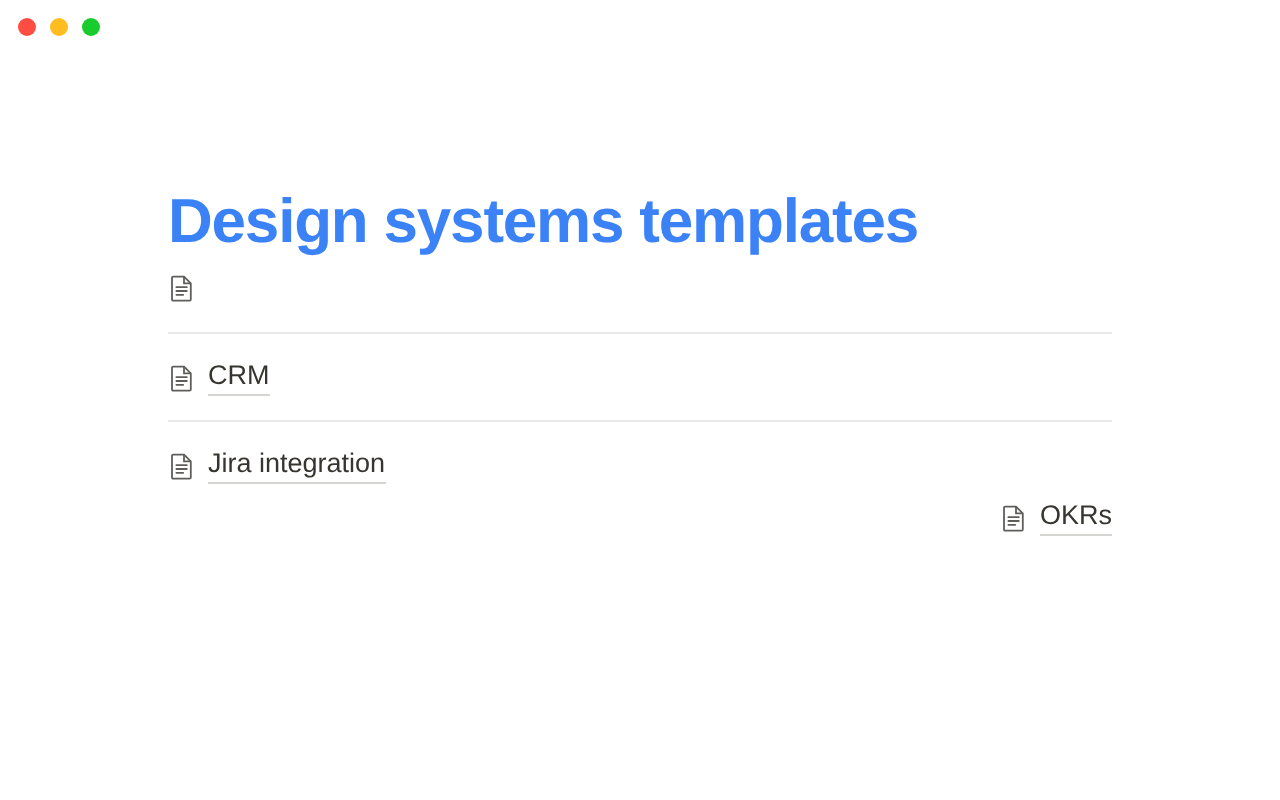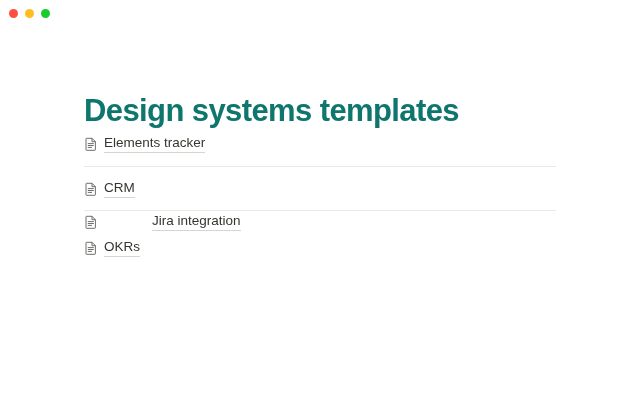--- a/index.html
+++ b/index.html
@@ -64,21 +64,21 @@
   }
 
   .page-title {
     position: absolute;
     left: 84px;
     top: 92px;
     font-size: 31px;
     line-height: 38px;
     font-weight: bold;
     letter-spacing: -0.6px;
-    color: #0f766e;
+    color: #3b82f6;
     white-space: nowrap;
   }
 
   .list {
     position: absolute;
     left: 84px;
     top: 133px;
     width: 472px;
   }
 
@@ -138,50 +138,49 @@
     <div class="list">
 
       <div class="row">
         <span class="doc-icon">
           <svg viewBox="0 0 14 14" width="14" height="14" aria-hidden="true">
             <path d="M2.6 1.3 h5.4 l3.4 3.4 v8 a0.6 0.6 0 0 1 -0.6 0.6 h-8.2 a0.6 0.6 0 0 1 -0.6 -0.6 v-10.8 a0.6 0.6 0 0 1 0.6 -0.6 z" fill="#ffffff" stroke="#5f5e5b" stroke-width="0.9" stroke-linejoin="round"></path>
             <path d="M8.0 1.3 v3.4 h3.4" fill="none" stroke="#5f5e5b" stroke-width="0.9" stroke-linejoin="round"></path>
             <path d="M4.2 6.6 h5.2 M4.2 8.5 h5.2 M4.2 10.4 h3.4" stroke="#5f5e5b" stroke-width="0.9" stroke-linecap="round"></path>
           </svg>
         </span>
-        <span class="row-label">Elements tracker</span>
       </div>
 
       <hr class="divider" style="margin-top:12px;">
 
       <div class="row spaced-top spaced-bottom">
         <span class="doc-icon">
           <svg viewBox="0 0 14 14" width="14" height="14" aria-hidden="true">
             <path d="M2.6 1.3 h5.4 l3.4 3.4 v8 a0.6 0.6 0 0 1 -0.6 0.6 h-8.2 a0.6 0.6 0 0 1 -0.6 -0.6 v-10.8 a0.6 0.6 0 0 1 0.6 -0.6 z" fill="#ffffff" stroke="#5f5e5b" stroke-width="0.9" stroke-linejoin="round"></path>
             <path d="M8.0 1.3 v3.4 h3.4" fill="none" stroke="#5f5e5b" stroke-width="0.9" stroke-linejoin="round"></path>
             <path d="M4.2 6.6 h5.2 M4.2 8.5 h5.2 M4.2 10.4 h3.4" stroke="#5f5e5b" stroke-width="0.9" stroke-linecap="round"></path>
           </svg>
         </span>
         <span class="row-label">CRM</span>
       </div>
 
       <hr class="divider">
 
-      <div class="row" style="gap:48px;">
+      <div class="row" style="margin-top:11px;">
         <span class="doc-icon">
           <svg viewBox="0 0 14 14" width="14" height="14" aria-hidden="true">
             <path d="M2.6 1.3 h5.4 l3.4 3.4 v8 a0.6 0.6 0 0 1 -0.6 0.6 h-8.2 a0.6 0.6 0 0 1 -0.6 -0.6 v-10.8 a0.6 0.6 0 0 1 0.6 -0.6 z" fill="#ffffff" stroke="#5f5e5b" stroke-width="0.9" stroke-linejoin="round"></path>
             <path d="M8.0 1.3 v3.4 h3.4" fill="none" stroke="#5f5e5b" stroke-width="0.9" stroke-linejoin="round"></path>
             <path d="M4.2 6.6 h5.2 M4.2 8.5 h5.2 M4.2 10.4 h3.4" stroke="#5f5e5b" stroke-width="0.9" stroke-linecap="round"></path>
           </svg>
         </span>
         <span class="row-label">Jira integration</span>
       </div>
 
-      <div class="row" style="margin-top:5px;">
+      <div class="row" style="margin-top:5px;justify-content:flex-end;">
         <span class="doc-icon">
           <svg viewBox="0 0 14 14" width="14" height="14" aria-hidden="true">
             <path d="M2.6 1.3 h5.4 l3.4 3.4 v8 a0.6 0.6 0 0 1 -0.6 0.6 h-8.2 a0.6 0.6 0 0 1 -0.6 -0.6 v-10.8 a0.6 0.6 0 0 1 0.6 -0.6 z" fill="#ffffff" stroke="#5f5e5b" stroke-width="0.9" stroke-linejoin="round"></path>
             <path d="M8.0 1.3 v3.4 h3.4" fill="none" stroke="#5f5e5b" stroke-width="0.9" stroke-linejoin="round"></path>
             <path d="M4.2 6.6 h5.2 M4.2 8.5 h5.2 M4.2 10.4 h3.4" stroke="#5f5e5b" stroke-width="0.9" stroke-linecap="round"></path>
           </svg>
         </span>
         <span class="row-label">OKRs</span>
       </div>
 

